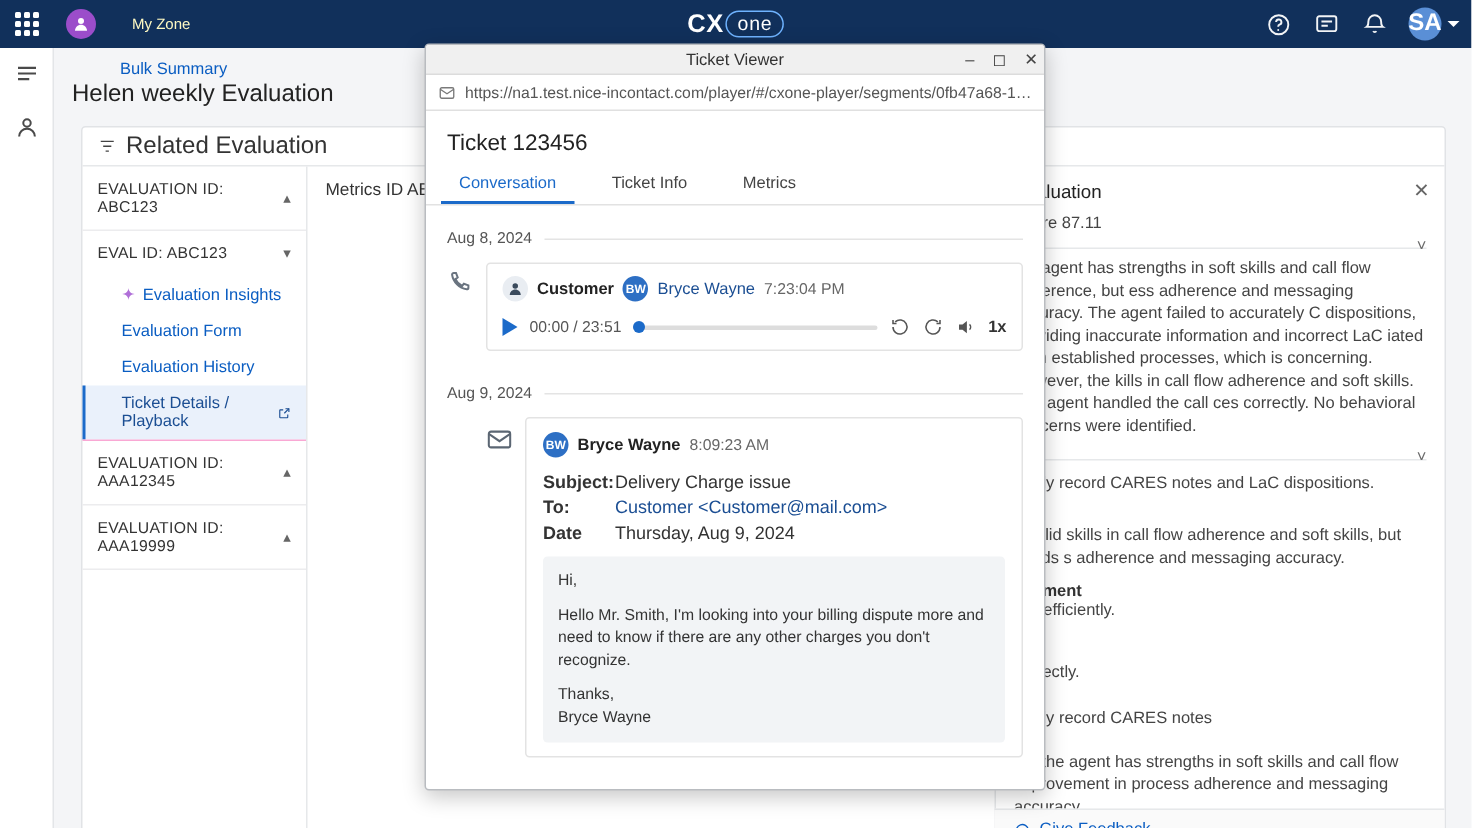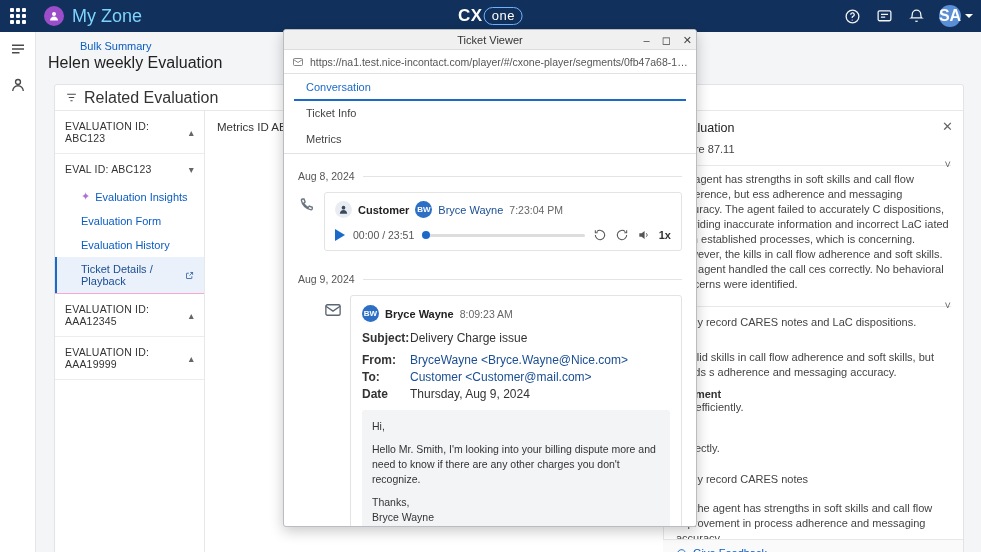--- a/index.html
+++ b/index.html
@@ -25,21 +25,21 @@
     width:36px; height:32px; display:flex; align-items:center; justify-content:center;
     cursor:pointer;
   }
   .grid-ico { display:grid; grid-template-columns:repeat(3,4px); grid-gap:2px; }
   .grid-ico i { width:4px; height:4px; background:#fff; display:block; border-radius:1px;}
   .avatar-purple {
     width:20px;height:20px;border-radius:50%;background:#9b4dca;
     display:flex;align-items:center;justify-content:center;margin-left:8px;
   }
   .avatar-purple svg { width:12px;height:12px;}
-  .myzone { margin-left:8px; font-size:18px; color:#7dd3fc; }
+  .myzone { margin-left:24px; font-size:10px; color:#fef9c3; }
   .brand {
     position:absolute; left:50%; transform:translateX(-50%);
     display:flex; align-items:center; font-size:17px; letter-spacing:.5px;
   }
   .brand .cx { color:#fff; font-weight:600; }
   .brand .one {
     color:#fff; border:1.5px solid #6fb3ff; border-radius:10px;
     padding:0 7px; margin-left:1px; font-size:13px; line-height:16px;
   }
   .topbar-right {
@@ -139,21 +139,21 @@
   .win-btns span { cursor:pointer; font-size:11px; line-height:11px; }
   .url-bar {
     height:24px; background:#fff; border-bottom:1px solid #e0e0e0;
     display:flex; align-items:center; gap:6px; padding:0 8px; font-size:10.5px; color:#555;
   }
   .url-bar svg { width:12px;height:12px; flex:none; }
   .url-text { white-space:nowrap; overflow:hidden; text-overflow:ellipsis; }
 
   .modal-body { position:absolute; top:45px; left:0; right:0; bottom:0; overflow:hidden; }
   .m-h1 { font-size:15px; color:#222; padding:12px 14px 6px; }
-  .tabs { display:flex; gap:0; padding:0 10px; border-bottom:1px solid #e2e2e2;flex-direction:column; }
+  .tabs { display:flex; gap:13px; padding:0 10px; border-bottom:1px solid #e2e2e2; }
   .tab { padding:6px 12px; font-size:11px; color:#444; cursor:pointer; border-bottom:2px solid transparent; }
   .tab.active { color:#1b6ac9; border-bottom-color:#1b6ac9; }
 
   .conv { padding:8px 14px 0; height:428px; overflow:hidden; position:relative;}
   .daysep { display:flex; align-items:center; gap:8px; margin:8px 0 10px; }
   .daysep .d { font-size:10.5px; color:#555; white-space:nowrap; }
   .daysep .l { flex:1; height:1px; background:#e4e4e4; }
 
   .call-row { display:flex; gap:8px; align-items:flex-start; }
   .call-ic { width:18px; height:18px; color:#6a7480; flex:none; margin-top:4px;}
@@ -374,20 +374,21 @@
 
   <div class="url-bar">
     <svg viewBox="0 0 24 24" fill="none" stroke="#7a7a7a" stroke-width="1.8">
         <rect x="3" y="5" width="18" height="14" rx="2"></rect>
         <path d="M3 7l9 6 9-6"></path>
       </svg>
     <span class="url-text">https://na1.test.nice-incontact.com/player/#/cxone-player/segments/0fb47a68-15ea-4b9c-8af1-9eb1v43397fc</span>
   </div>
 
   <div class="modal-body">
+    <div class="m-h1">Ticket 123456</div>
 
     <div class="tabs">
       <div class="tab active">Conversation</div>
       <div class="tab">Ticket Info</div>
       <div class="tab">Metrics</div>
     </div>
 
     <div class="conv">
 
       <div class="daysep">
@@ -459,24 +460,20 @@
           <div class="who">
             <span class="av-blue">BW</span>
             <b>Bryce Wayne</b>
             <span class="tm">8:09:23 AM</span>
           </div>
           <div class="fields">
             <div class="fld">
               <span class="k">Subject:</span>
               <span class="v">Delivery Charge issue</span>
             </div>
-            <div class="fld" style="margin-top:8px;">
-              <span class="k">From:</span>
-              <span class="v link">BryceWayne &lt;Bryce.Wayne@Nice.com&gt;</span>
-            </div>
             <div class="fld">
               <span class="k">To:</span>
               <span class="v link">Customer &lt;Customer@mail.com&gt;</span>
             </div>
             <div class="fld">
               <span class="k">Date</span>
               <span class="v">Thursday, Aug 9, 2024</span>
             </div>
           </div>
           <div class="bodybox">

